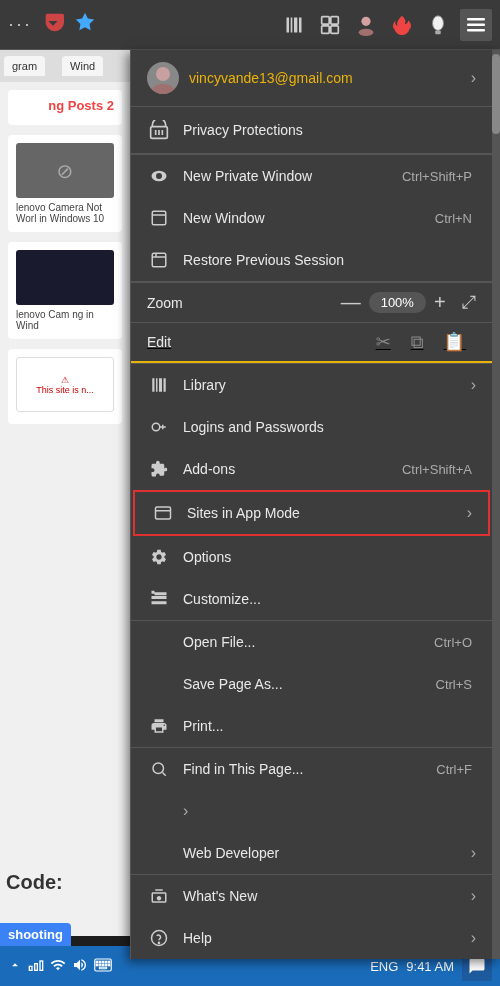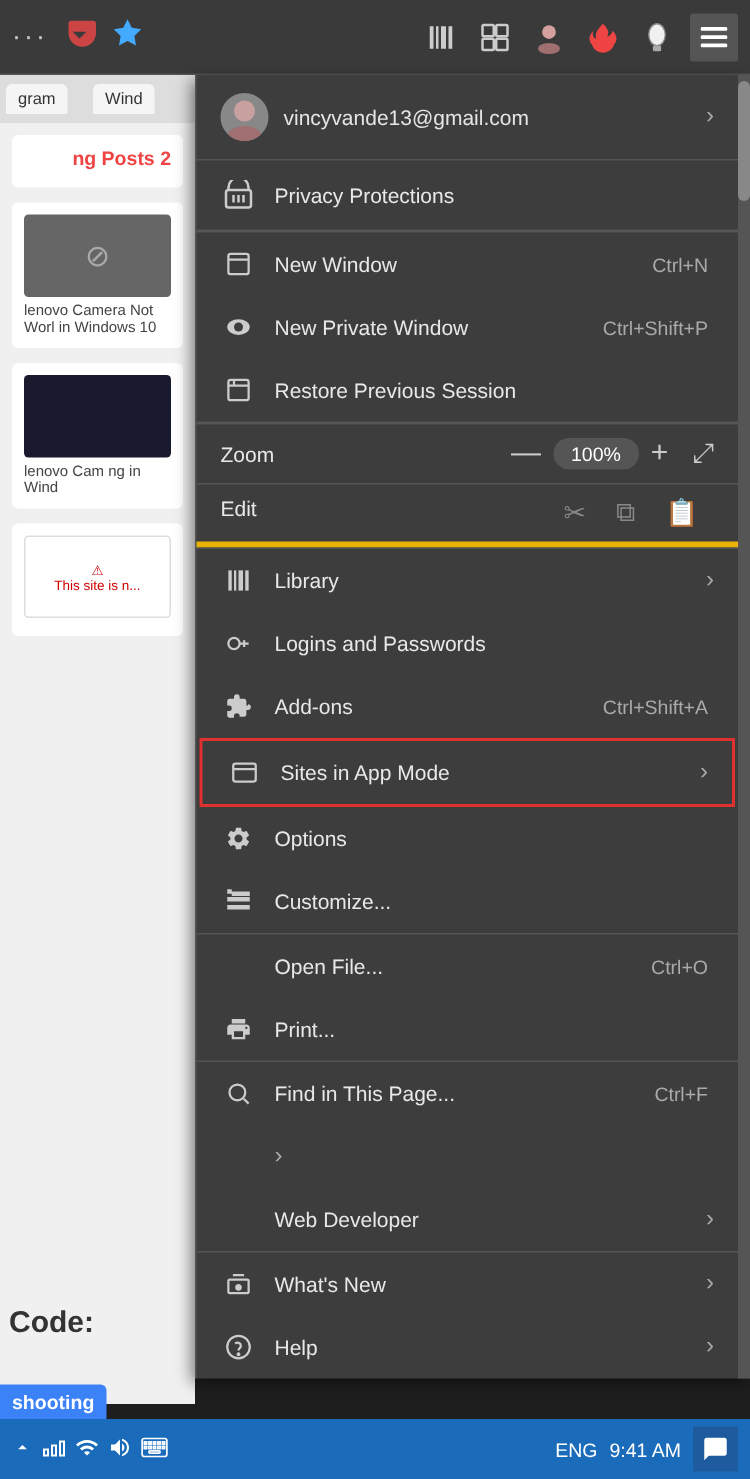--- a/index.html
+++ b/index.html
@@ -202,21 +202,21 @@
       margin-right: 10px;
       overflow: hidden;
       display: flex;
       align-items: center;
       justify-content: center;
       font-size: 14px;
       color: #fff;
       flex-shrink: 0;
     }
     .menu-account-email {
-      color: #e5e5e5;
+      color: #eab308;
       font-size: 14px;
       flex: 1;
     }
     .chevron-right {
       color: #aaa;
       font-size: 16px;
     }
 
     
     .menu-privacy-row {
@@ -312,22 +312,24 @@
     .zoom-expand {
       color: #ccc;
       font-size: 18px;
       cursor: pointer;
       margin-left: 8px;
     }
 
     
     .menu-edit-row {
       display: flex;
+      align-items: center;
       padding: 8px 16px;
-      border-bottom: 4px solid #eab308;
+      border-bottom: 2px solid #eab308;
+      text-decoration: underline;
     }
     .edit-label {
       color: #e8e8e8;
       font-size: 14px;
       flex: 1;
     }
     .edit-icon {
       color: #888;
       font-size: 18px;
       padding: 0 10px;
@@ -537,38 +539,38 @@
             <line x1="16" y1="12" x2="16" y2="18"></line>
         </svg>
       </span>
       <span class="menu-privacy-label">Privacy Protections</span>
     </div>
 
     <div class="menu-sep"></div>
 
     <div class="menu-item">
       <span class="menu-item-icon">
+        <svg width="18" height="18" viewBox="0 0 24 24" fill="#ccc">
+          <ellipse cx="12" cy="12" rx="10" ry="7"></ellipse>
+          <ellipse cx="12" cy="12" rx="4" ry="4" fill="#3d3d3d"></ellipse>
+        </svg>
+      </span>
+      <span class="menu-item-label">New Private Window</span>
+      <span class="menu-item-shortcut">Ctrl+Shift+P</span>
+    </div>
+
+    <div class="menu-item">
+      <span class="menu-item-icon">
         <svg width="18" height="18" viewBox="0 0 24 24" fill="none" stroke="#ccc" stroke-width="2">
           <rect x="3" y="3" width="18" height="18" rx="2"></rect>
           <path d="M3 8h18"></path>
         </svg>
       </span>
       <span class="menu-item-label">New Window</span>
       <span class="menu-item-shortcut">Ctrl+N</span>
-    </div>
-
-    <div class="menu-item">
-      <span class="menu-item-icon">
-        <svg width="18" height="18" viewBox="0 0 24 24" fill="#ccc">
-          <ellipse cx="12" cy="12" rx="10" ry="7"></ellipse>
-          <ellipse cx="12" cy="12" rx="4" ry="4" fill="#3d3d3d"></ellipse>
-        </svg>
-      </span>
-      <span class="menu-item-label">New Private Window</span>
-      <span class="menu-item-shortcut">Ctrl+Shift+P</span>
     </div>
 
     <div class="menu-item">
       <span class="menu-item-icon">
         <svg width="18" height="18" viewBox="0 0 24 24" fill="none" stroke="#ccc" stroke-width="2">
           <rect x="3" y="3" width="18" height="18" rx="2"></rect>
           <path d="M3 8h18"></path>
           <path d="M8 3v5"></path>
         </svg>
       </span>
@@ -657,20 +659,25 @@
     </div>
 
     <div class="menu-sep"></div>
 
     <div class="menu-item">
       <span class="menu-item-icon"></span>
       <span class="menu-item-label">Open File...</span>
       <span class="menu-item-shortcut">Ctrl+O</span>
     </div>
 
+    <div class="menu-item">
+      <span class="menu-item-icon"></span>
+      <span class="menu-item-label">Save Page As...</span>
+      <span class="menu-item-shortcut">Ctrl+S</span>
+    </div>
 
     <div class="menu-item">
       <span class="menu-item-icon">
         <svg width="18" height="18" viewBox="0 0 24 24" fill="#ccc">
           <path d="M19 8H5c-1.66 0-3 1.34-3 3v6h4v4h12v-4h4v-6c0-1.66-1.34-3-3-3zm-3 11H8v-5h8v5zm3-7c-.55 0-1-.45-1-1s.45-1 1-1 1 .45 1 1-.45 1-1 1zm-1-9H6v4h12V3z"></path>
         </svg>
       </span>
       <span class="menu-item-label">Print...</span>
     </div>
 

